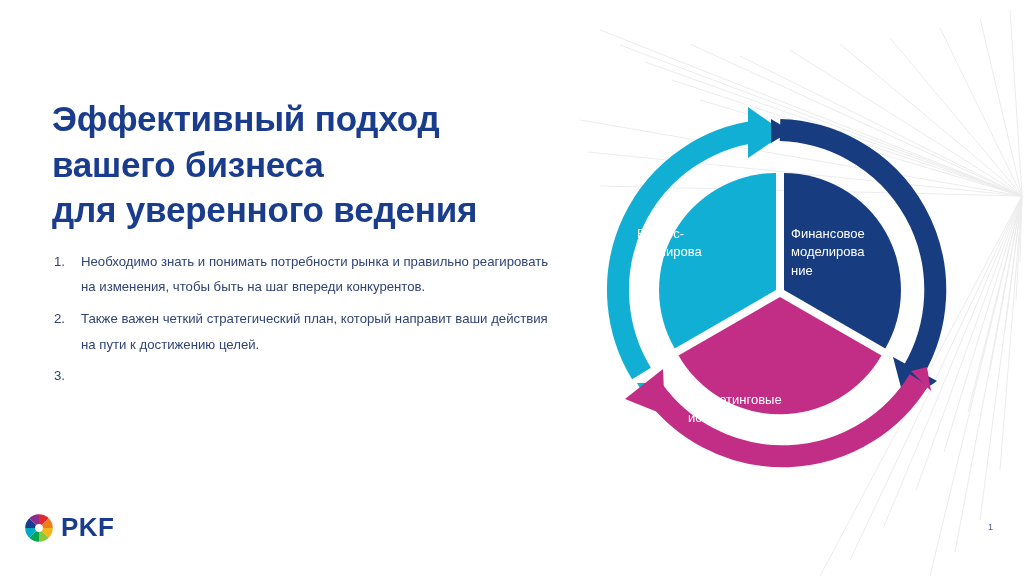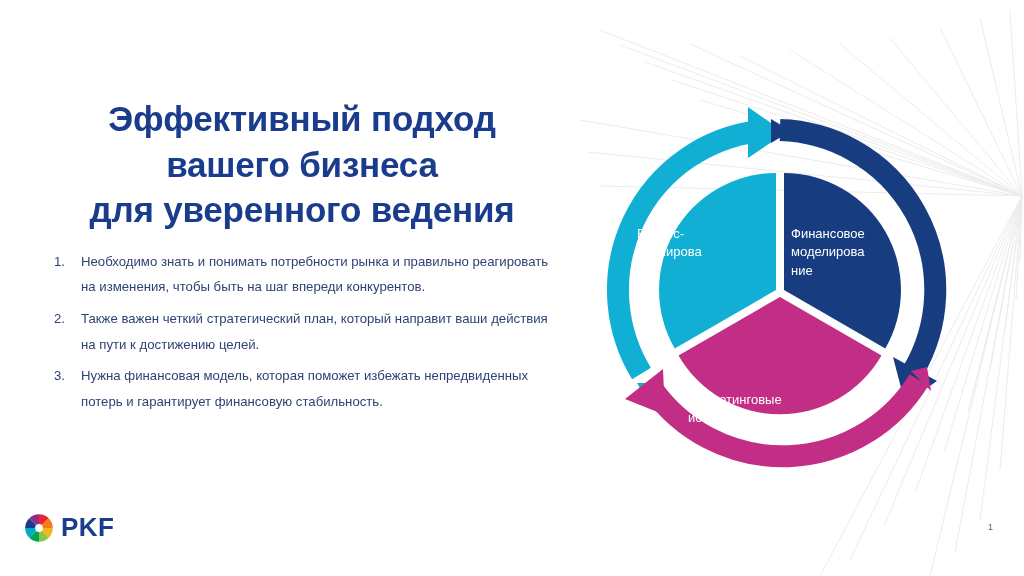--- a/index.html
+++ b/index.html
@@ -38,21 +38,20 @@
   #page-title {
     font-size: 35px;
     line-height: 1.30;
     font-weight: bold;
     color: #1a3c8c;
     letter-spacing: -0.2px;
     margin: 0 0 16px 0;
   }
   #page-title .tl {
     display: block;
-    text-align: center;
   }
 
   #body-copy {
     color: #2f4374;
     font-size: 13.2px;
     line-height: 1.95;
   }
   .para {
     margin: 0 0 6px 0;
     text-indent: 30px;
@@ -188,21 +187,20 @@
         <li>
           <span class="num">1.</span>
           <span>Необходимо знать и понимать потребности рынка и правильно реагировать на изменения, чтобы быть на шаг впереди конкурентов.</span>
         </li>
         <li>
           <span class="num">2.</span>
           <span>Также важен четкий стратегический план, который направит ваши действия на пути к достижению целей.</span>
         </li>
         <li>
           <span class="num">3.</span>
-          <span>Нужна финансовая модель, которая поможет избежать непредвиденных потерь и гарантирует финансовую стабильность.</span>
         </li>
       </ol>
 
     </div>
   </div>
 
   <div id="diagram">
     <svg width="410" height="410" viewBox="0 0 410 410" xmlns="http://www.w3.org/2000/svg">
 
       <path fill="#12afd4" d="M 201 205 L 201 88 A 117 117 0 0 0 99.7 263.5 Z"></path>

